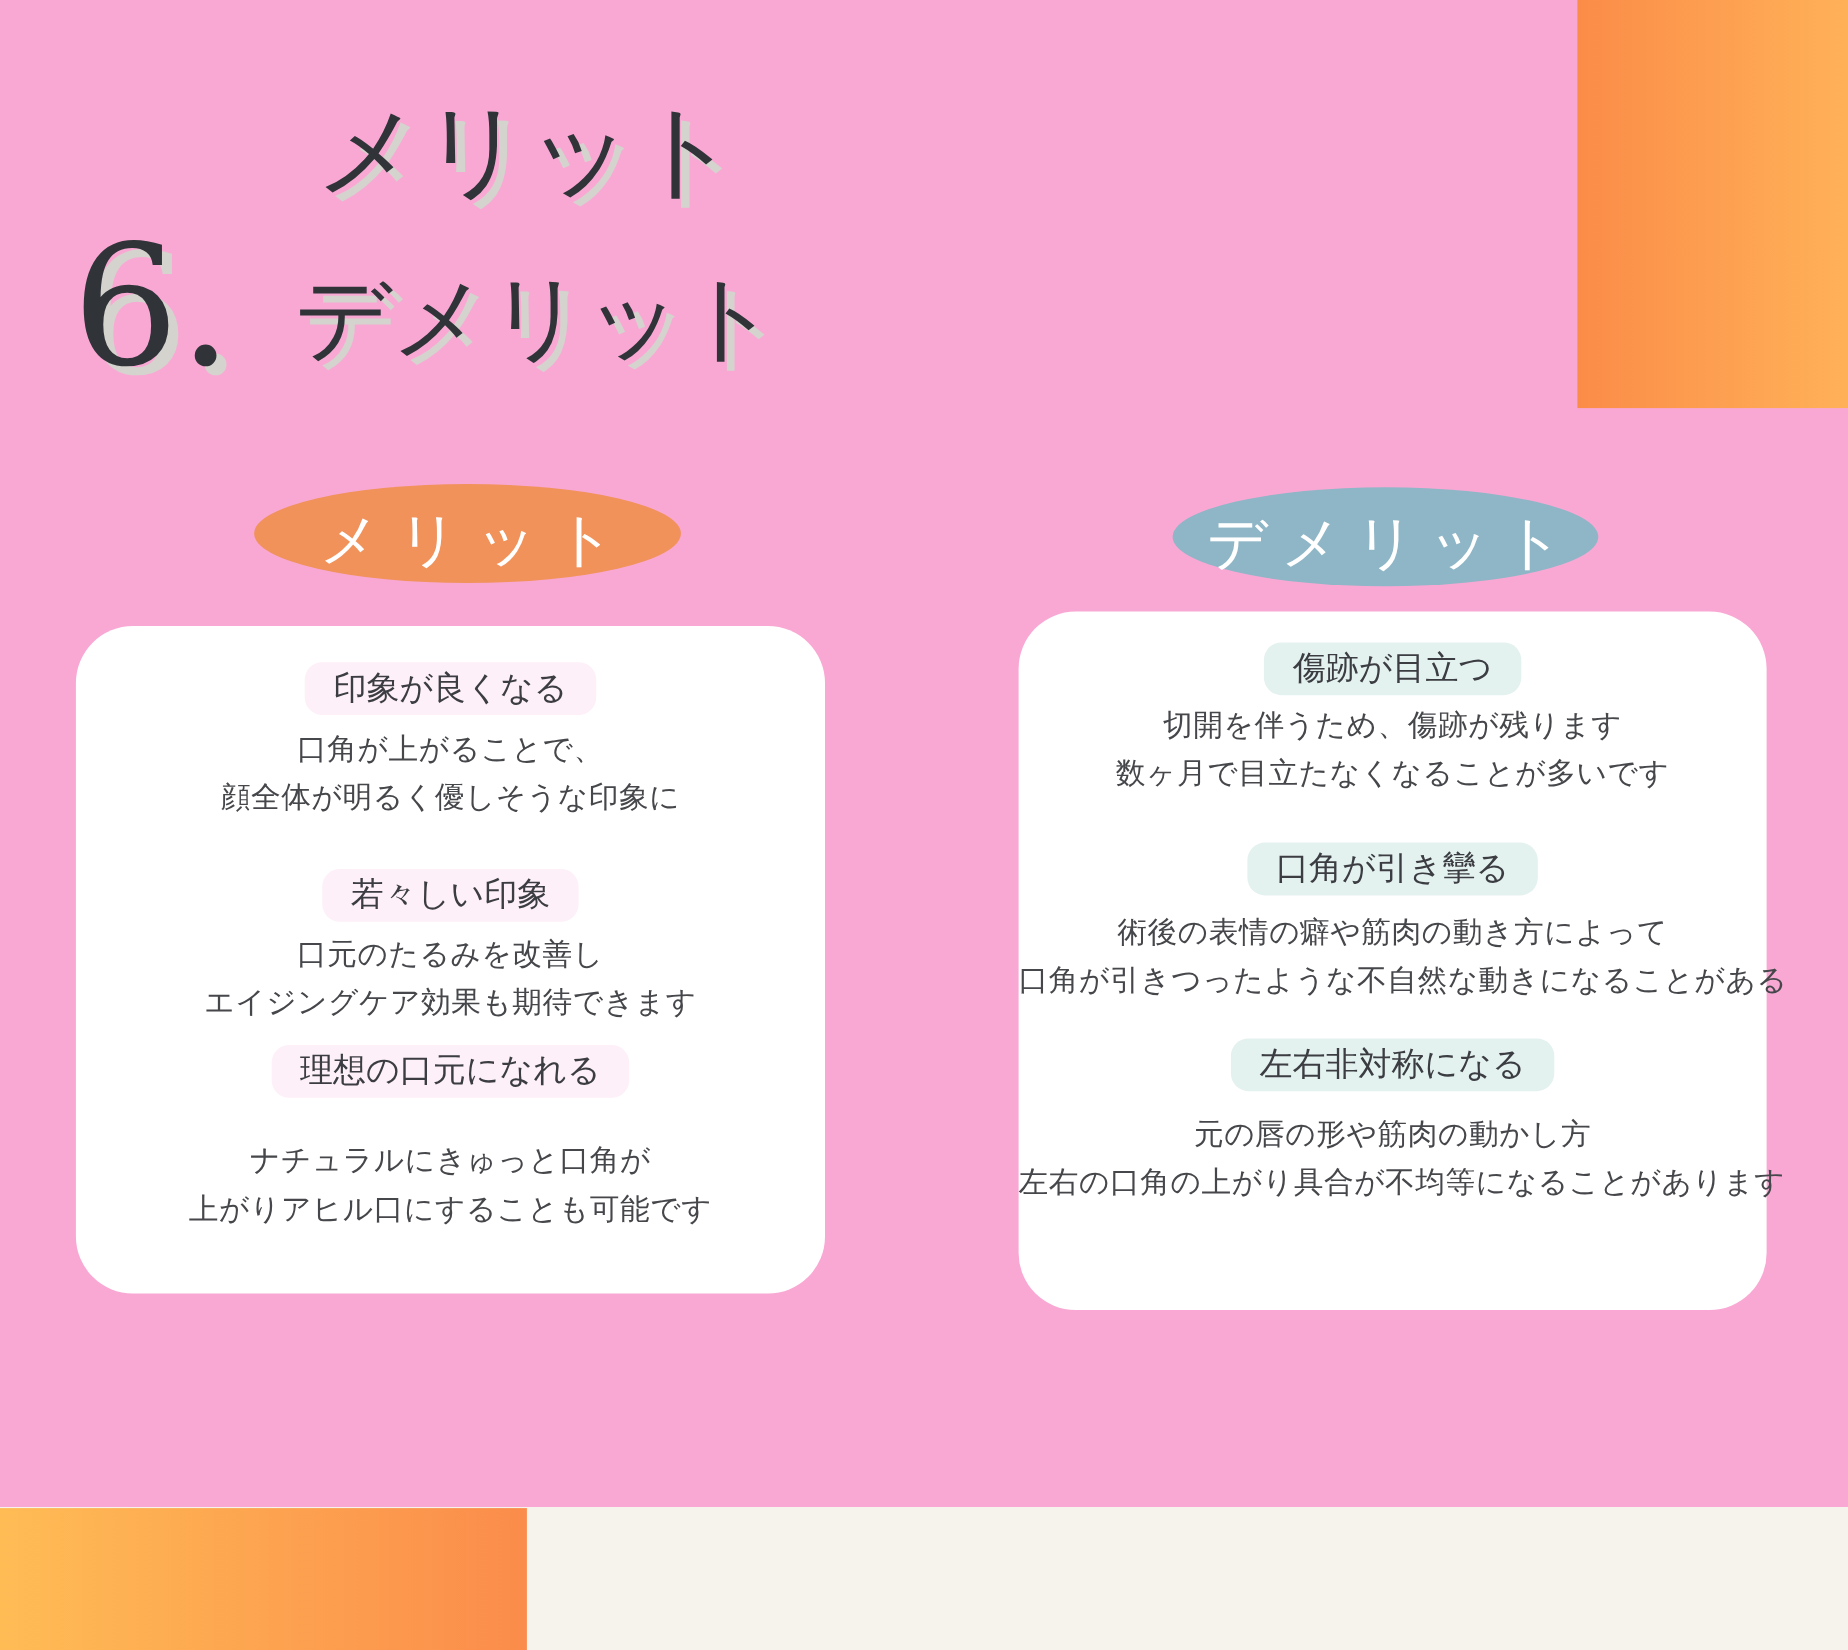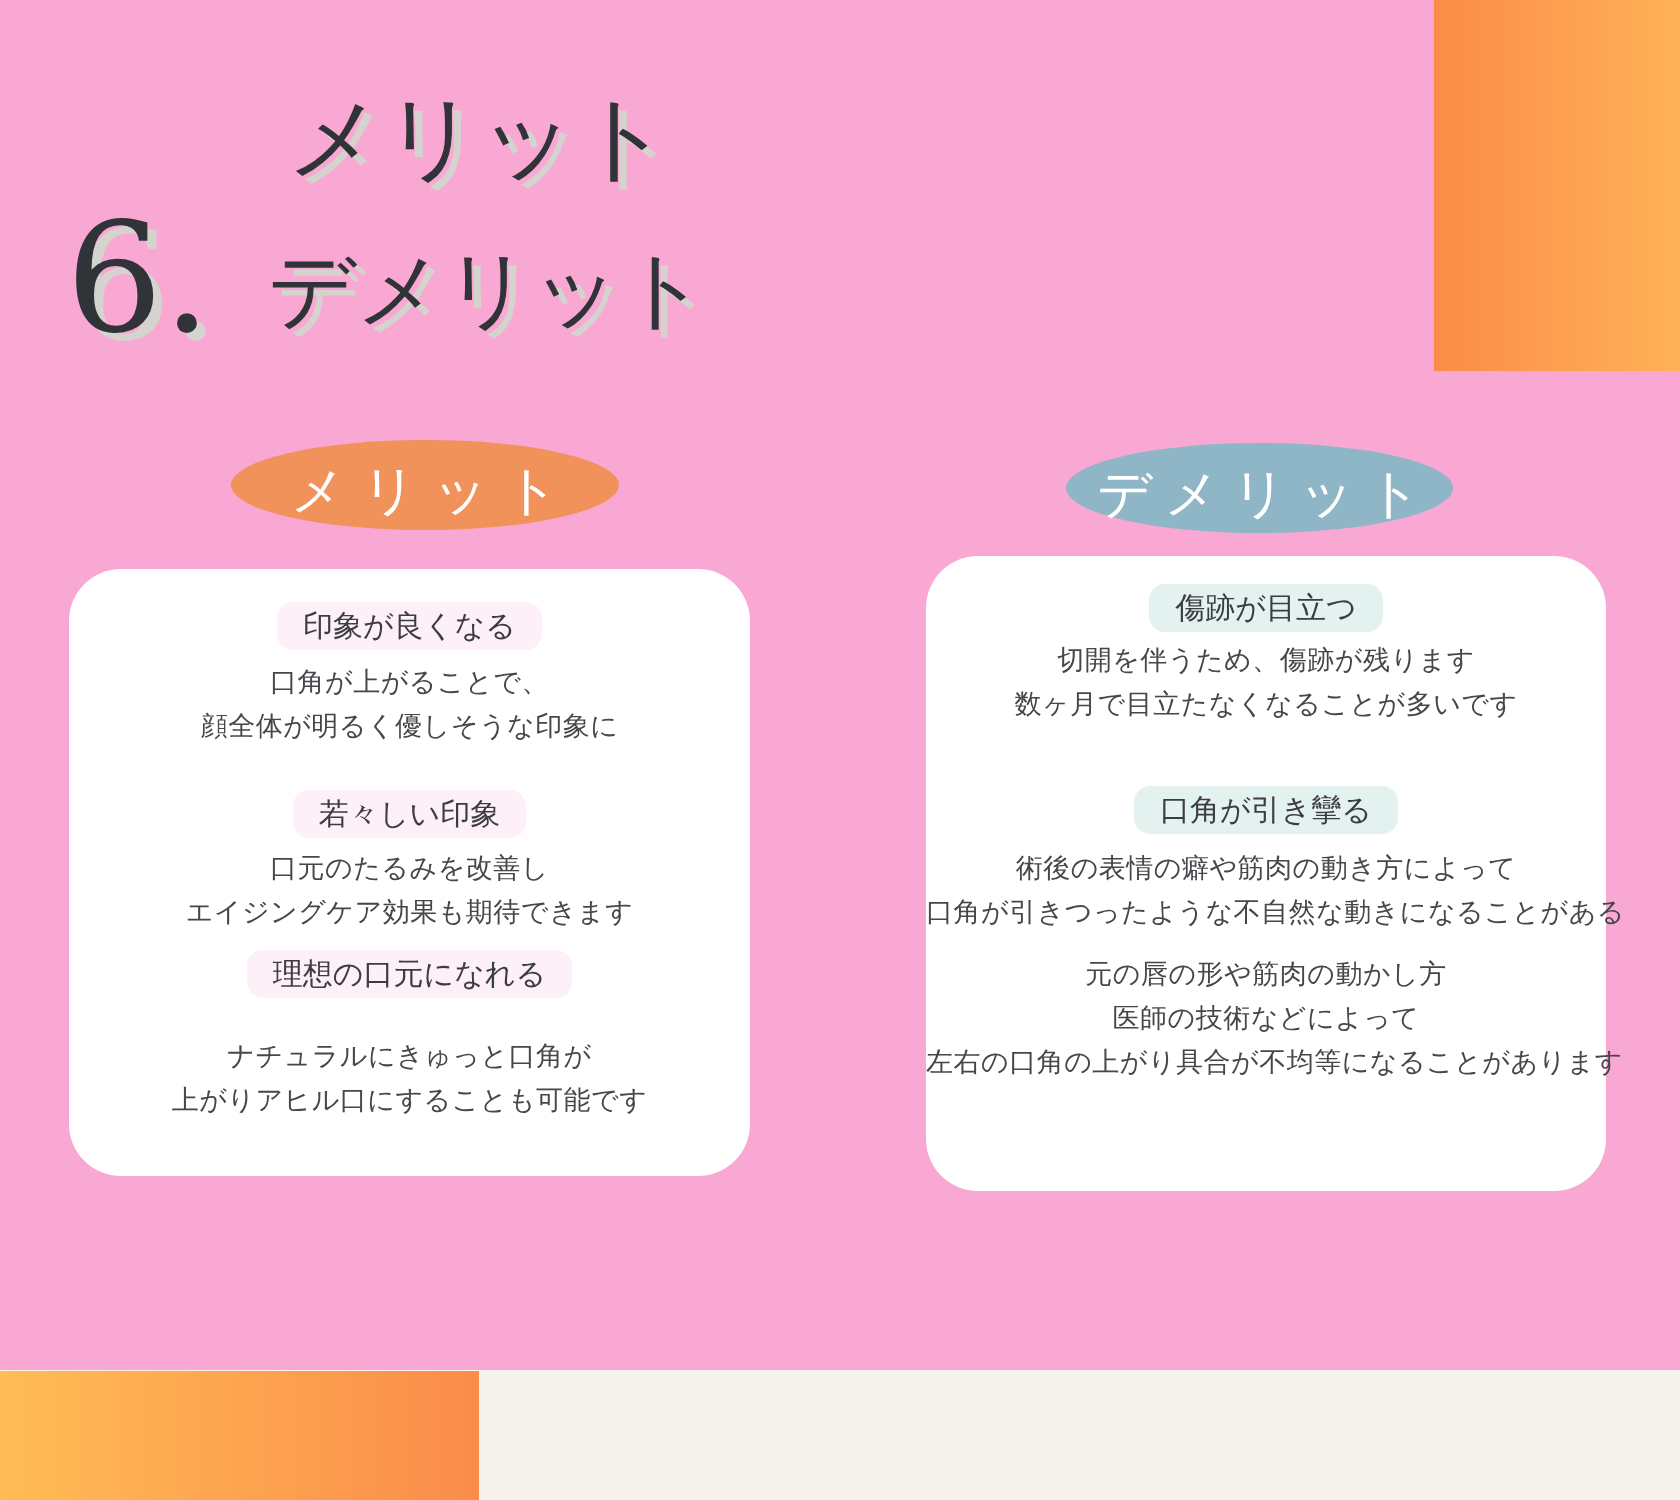--- a/index.html
+++ b/index.html
@@ -88,21 +88,21 @@
   
   .card-merit .c0{margin-top:33px;}
   .card-merit .b0{margin-top:10px;}
   .card-merit .c1{margin-top:42px;}
   .card-merit .b1{margin-top:8px;}
   .card-merit .c2{margin-top:16px;}
   .card-merit .b2{margin-top:36px;}
   
   .card-demerit .c0{margin-top:28px;}
   .card-demerit .b0{margin-top:6px;}
-  .card-demerit .c1{margin-top:60px;}
+  .card-demerit .c1{margin-top:40px;}
   .card-demerit .b1{margin-top:12px;}
   .card-demerit .c2{margin-top:30px;}
   .card-demerit .b2{margin-top:18px;}
 </style>
 </head>
 <body>
 
 <div class="canvas">
   <div class="bottom-band"></div>
   <div class="rect-tr"></div>
@@ -140,19 +140,19 @@
       <div class="chip c0" style="background: rgb(228, 242, 239);">傷跡が目立つ</div>
       <div class="body b0">
         <div class="line">切開を伴うため、傷跡が残ります</div>
         <div class="line">数ヶ月で目立たなくなることが多いです</div>
       </div>
       <div class="chip c1" style="background: rgb(228, 242, 239);">口角が引き攣る</div>
       <div class="body b1">
         <div class="line">術後の表情の癖や筋肉の動き方によって</div>
         <div class="line">口角が引きつったような不自然な動きになることがある</div>
       </div>
+      <div class="chip c2" style="background: rgb(228, 242, 239);">左右非対称になる</div>
       <div class="body b2">
         <div class="line">元の唇の形や筋肉の動かし方</div>
-        <div class="line">医師の技術などによって</div>
         <div class="line">左右の口角の上がり具合が不均等になることがあります</div>
       </div>
     </section>
 </div>
 
 </body></html>

